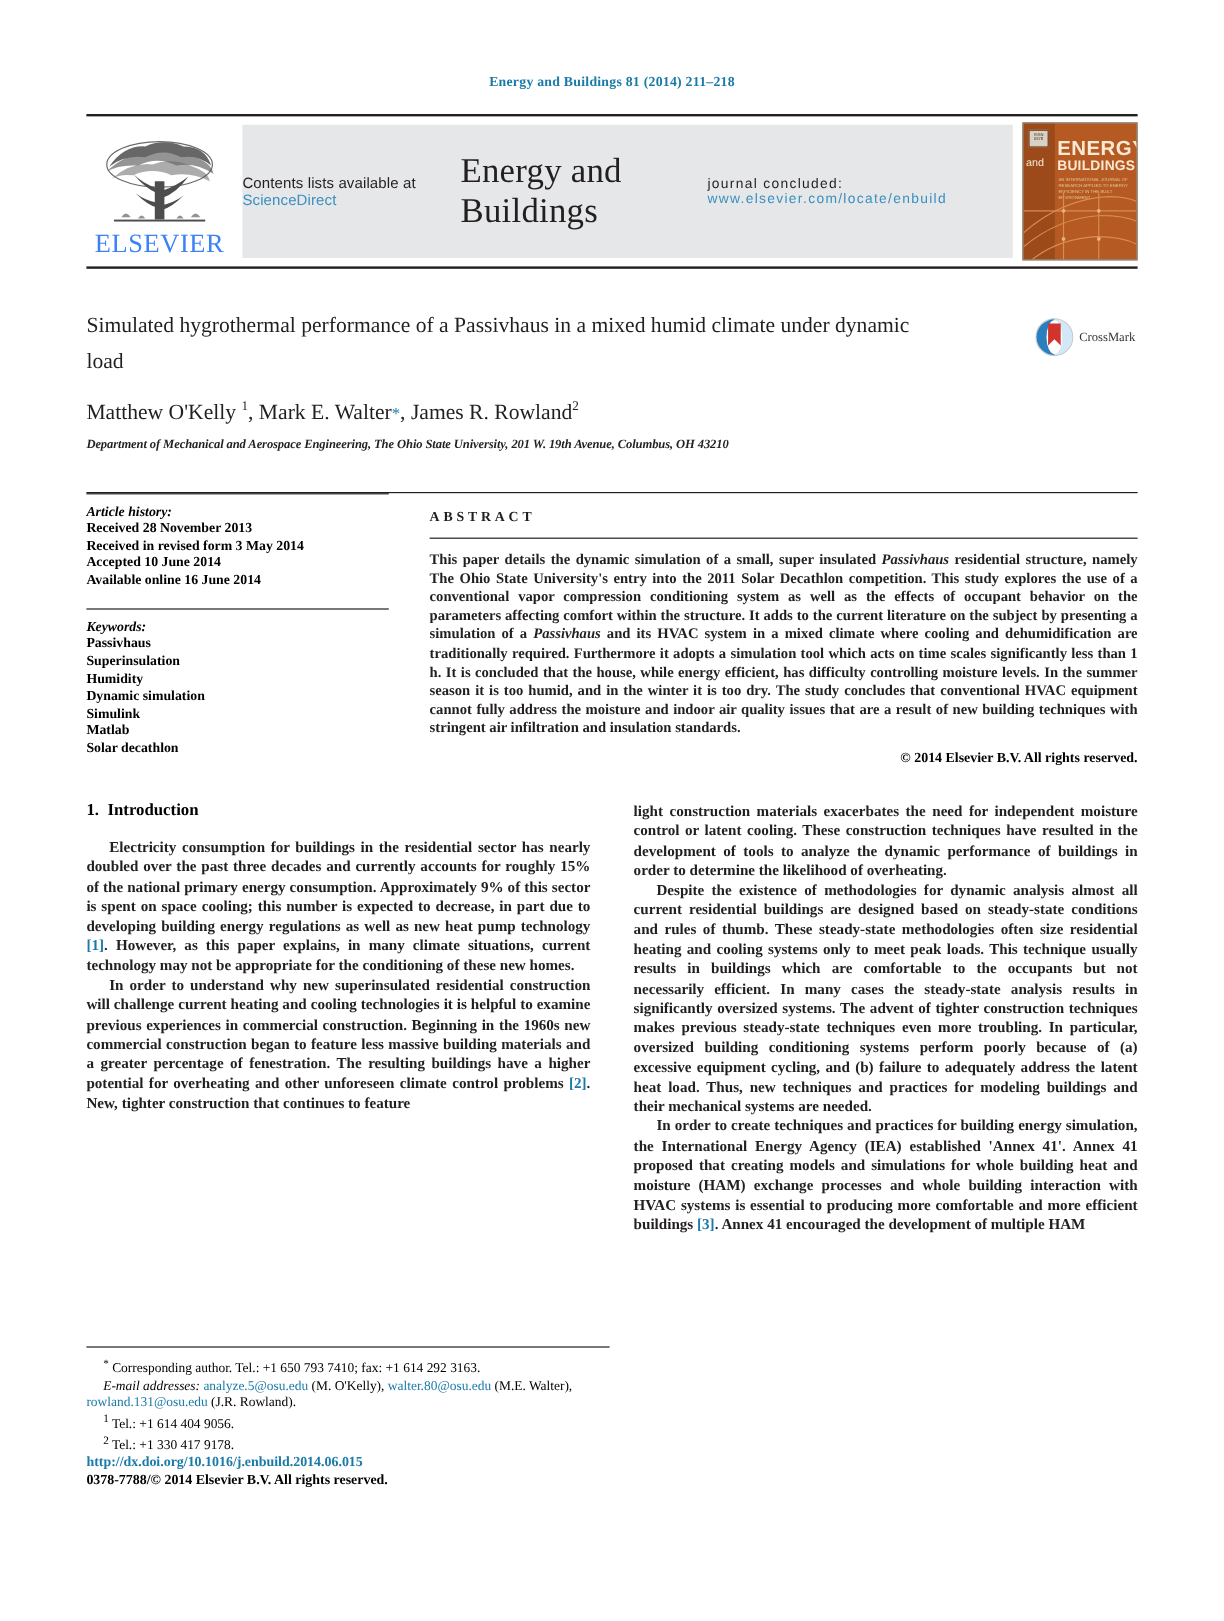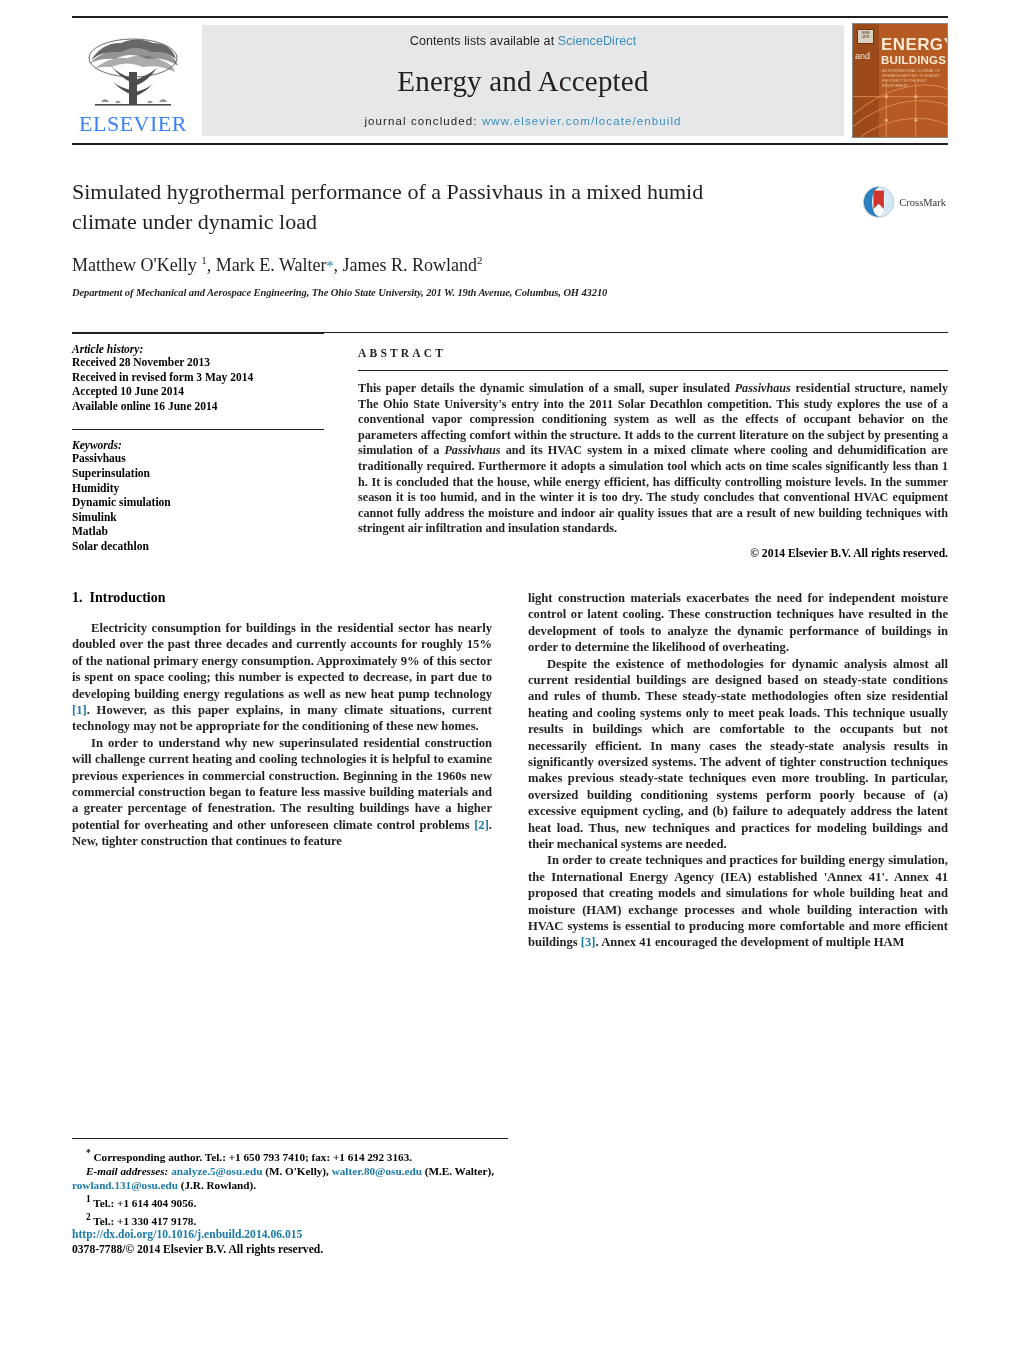--- a/index.html
+++ b/index.html
@@ -62,21 +62,20 @@
     letter-spacing: .5px;
     color: #3b82f6;
     line-height: 1;
     margin-top: 1px;
   }
   .center-box {
     flex: 1 1 auto;
     background: #e6e7e8;
     margin: 7px 8px 7px 8px;
     display: flex;
-    flex-direction: column;
     justify-content: space-between;
     align-items: center;
     padding: 9px 0 9px 0;
     box-sizing: border-box;
   }
   .contents-line {
     font-family: "Liberation Sans", sans-serif;
     font-size: 12.5px;
     color: #231f20;
     letter-spacing: .1px;
@@ -140,21 +139,21 @@
   .cover-art { position:absolute; left:0; top:57px; right:0; bottom:0; }
 
   
   .title-block {
     margin-top: 32px;
     position: relative;
     min-height: 84px;
   }
   .paper-title {
     font-family: "Liberation Serif", serif;
-    font-size: 22px;
+    font-size: 18px;
     line-height: 30px;
     color: #231f20;
     max-width: 700px;
     font-weight: normal;
     margin: 0;
   }
   .crossmark {
     position: absolute;
     right: 2px;
     top: 2px;
@@ -269,41 +268,42 @@
   
   .footnotes {
     position: absolute;
     left: 72px;
     width: 436px;
     top: 1122px;
     border-top: 1.2px solid #231f20;
     padding-top: 7px;
     font-size: 11.2px;
     line-height: 14.2px;
-    font-weight: bold;
+    font-weight: normal;
   }
   .fn-line { margin: 0; }
   .fn-indent { text-indent: 14px; }
   .lnk { color: #1a7aa8; }
 
   .bottom-doi {
     position: absolute;
     left: 72px;
     top: 1212px;
     font-size: 11.6px;
     line-height: 14.6px;
     font-weight: bold;
   }
   .doi-url { color: #1a7aa8; }
 </style>
 </head>
 <body>
 
 <div class="page">
 
+  <div class="running-head">Energy and Buildings 81 (2014) 211–218</div>
 
   <div class="header-band">
 
     <div class="elsevier-logo">
       <svg class="tree-svg" width="104" height="78" viewBox="0 0 104 78">
         <g fill="#4d4d4d">
           <ellipse cx="52" cy="24" rx="44" ry="19" fill="none" stroke="#6b6b6b" stroke-width="1"></ellipse>
           <g opacity="0.85">
             <path d="M10 26 Q22 8 40 9 Q55 2 72 9 Q90 9 95 25 Q84 16 70 18 Q55 10 40 18 Q22 16 10 26 Z"></path>
             <path d="M8 30 Q24 14 42 16 Q58 9 76 17 Q94 20 97 32 Q82 22 66 25 Q50 17 34 25 Q18 24 8 30 Z" opacity=".7"></path>
@@ -323,21 +323,21 @@
           </g>
         </g>
       </svg>
       <div class="elsevier-word">ELSEVIER</div>
     </div>
 
     <div class="center-box">
       <div class="contents-line">
         <span>Contents lists available at </span><a class="sd" href="#" style="text-decoration:none">ScienceDirect</a>
       </div>
-      <div class="journal-name">Energy and Accepted</div>
+      <div class="journal-name">Energy and Buildings</div>
       <div class="homepage-line">
         <span>journal concluded: </span><a class="url" href="#" style="text-decoration:none">www.elsevier.com/locate/enbuild</a>
       </div>
     </div>
 
     <div class="cover-thumb">
       <div class="cover-left"></div>
       <div class="cover-badge">ISSN<br>0378</div>
       <div class="cover-and">and</div>
       <div class="cover-energy">ENERGY</div>

